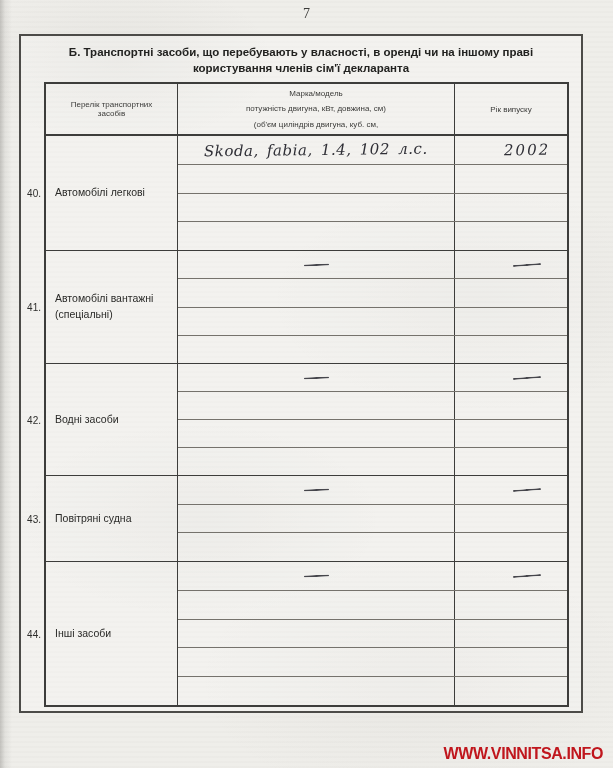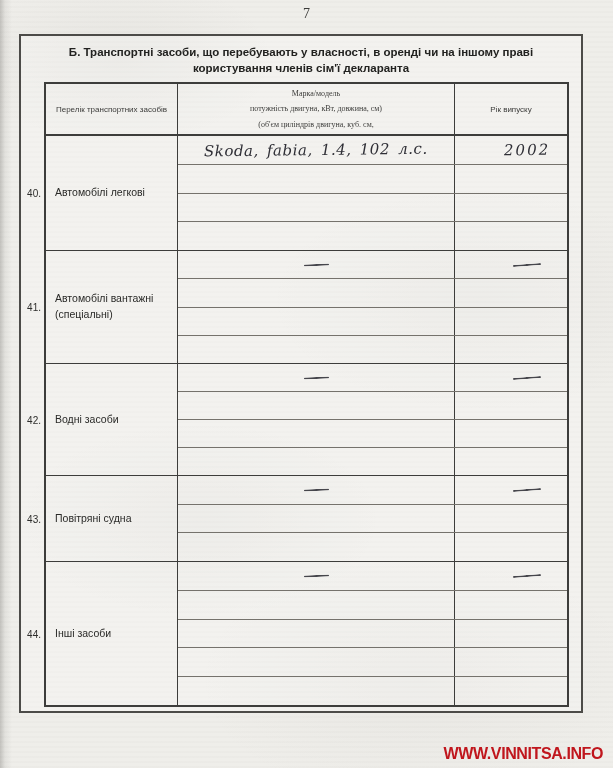--- a/index.html
+++ b/index.html
@@ -33,26 +33,26 @@
     line-height:1.35; color:#222220;
   }
   .decl-table {
     position:absolute; left:23px; top:46px; width:525px;
     border:2px solid #3d3d3b;
   }
   .thead { display:flex; height:52px; border-bottom:2px solid #3d3d3b; }
   .h-col1 {
     width:132px; border-right:1.5px solid #3d3d3b;
     display:flex; align-items:center; justify-content:center;
-    text-align:center; font-size:8px; color:#3b3b39; padding:2px 0;
+    text-align:center; font-size:8px; color:#3b3b39; padding:2px 15px;
   }
   .h-col2 {
     width:277px; border-right:1.5px solid #3d3d3b;
     display:flex; flex-direction:column; align-items:center; justify-content:center;
-    text-align:center; font-size:8px; line-height:1.9; color:#3b3b39;font-family:Liberation Serif, serif;
+    text-align:center; font-size:8px; line-height:1.9; color:#3b3b39;
   }
   .h-col3 {
     flex:1; display:flex; align-items:center; justify-content:center;
     text-align:center; font-size:8px; color:#3b3b39;
   }
   .row-group { position:relative; display:flex; border-top:1.5px solid #3d3d3b; }
   .row-group:first-of-type { border-top:none; }
   .row-num {
     position:absolute; left:-29px; top:50%; transform:translateY(-50%);
     width:24px; text-align:right; font-size:10px; color:#2e2e2c;

